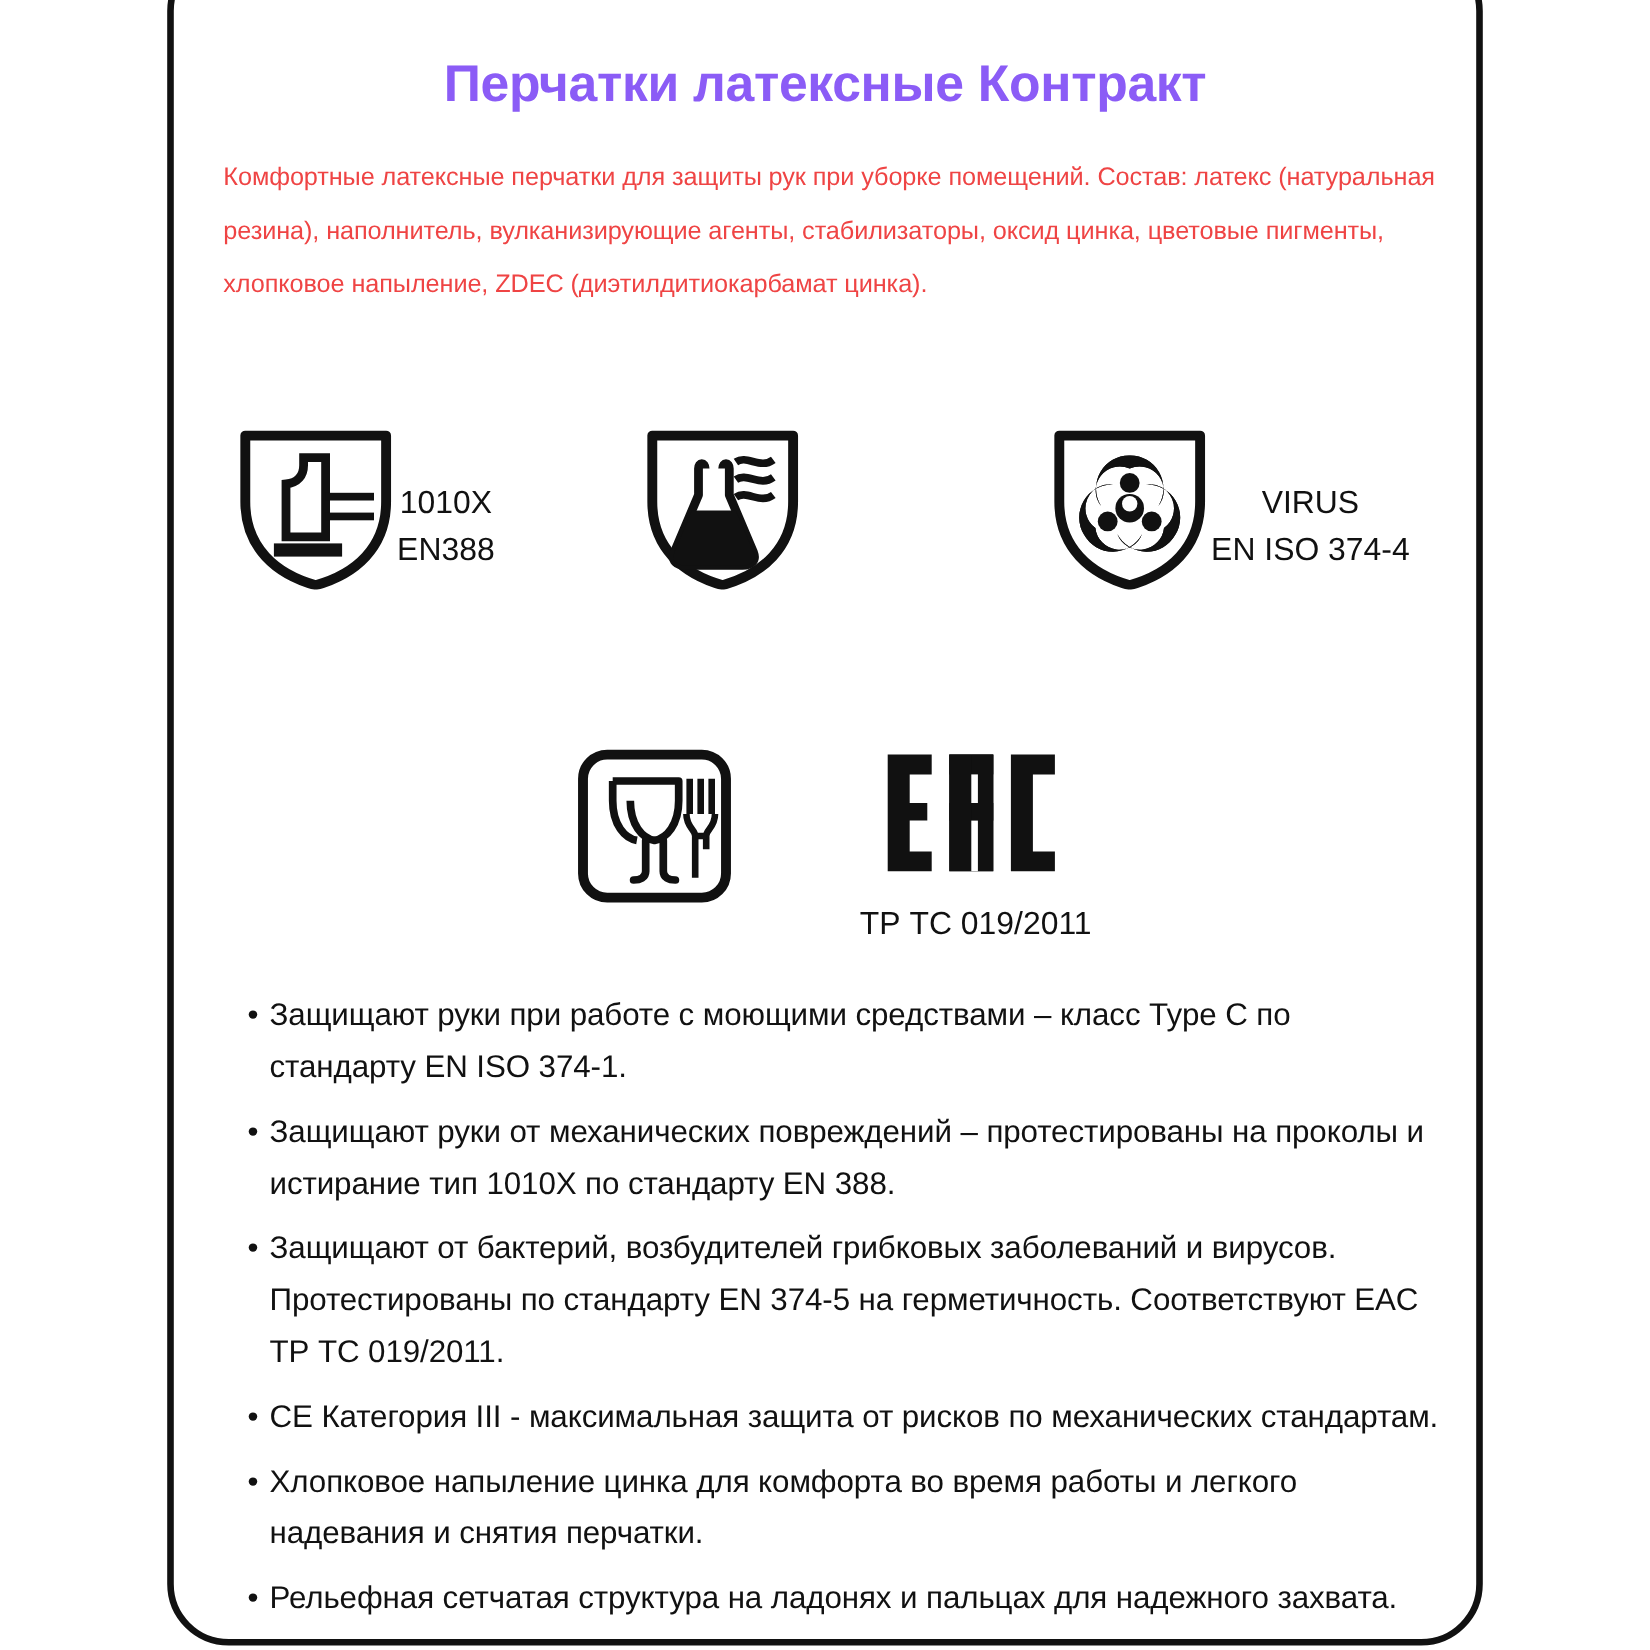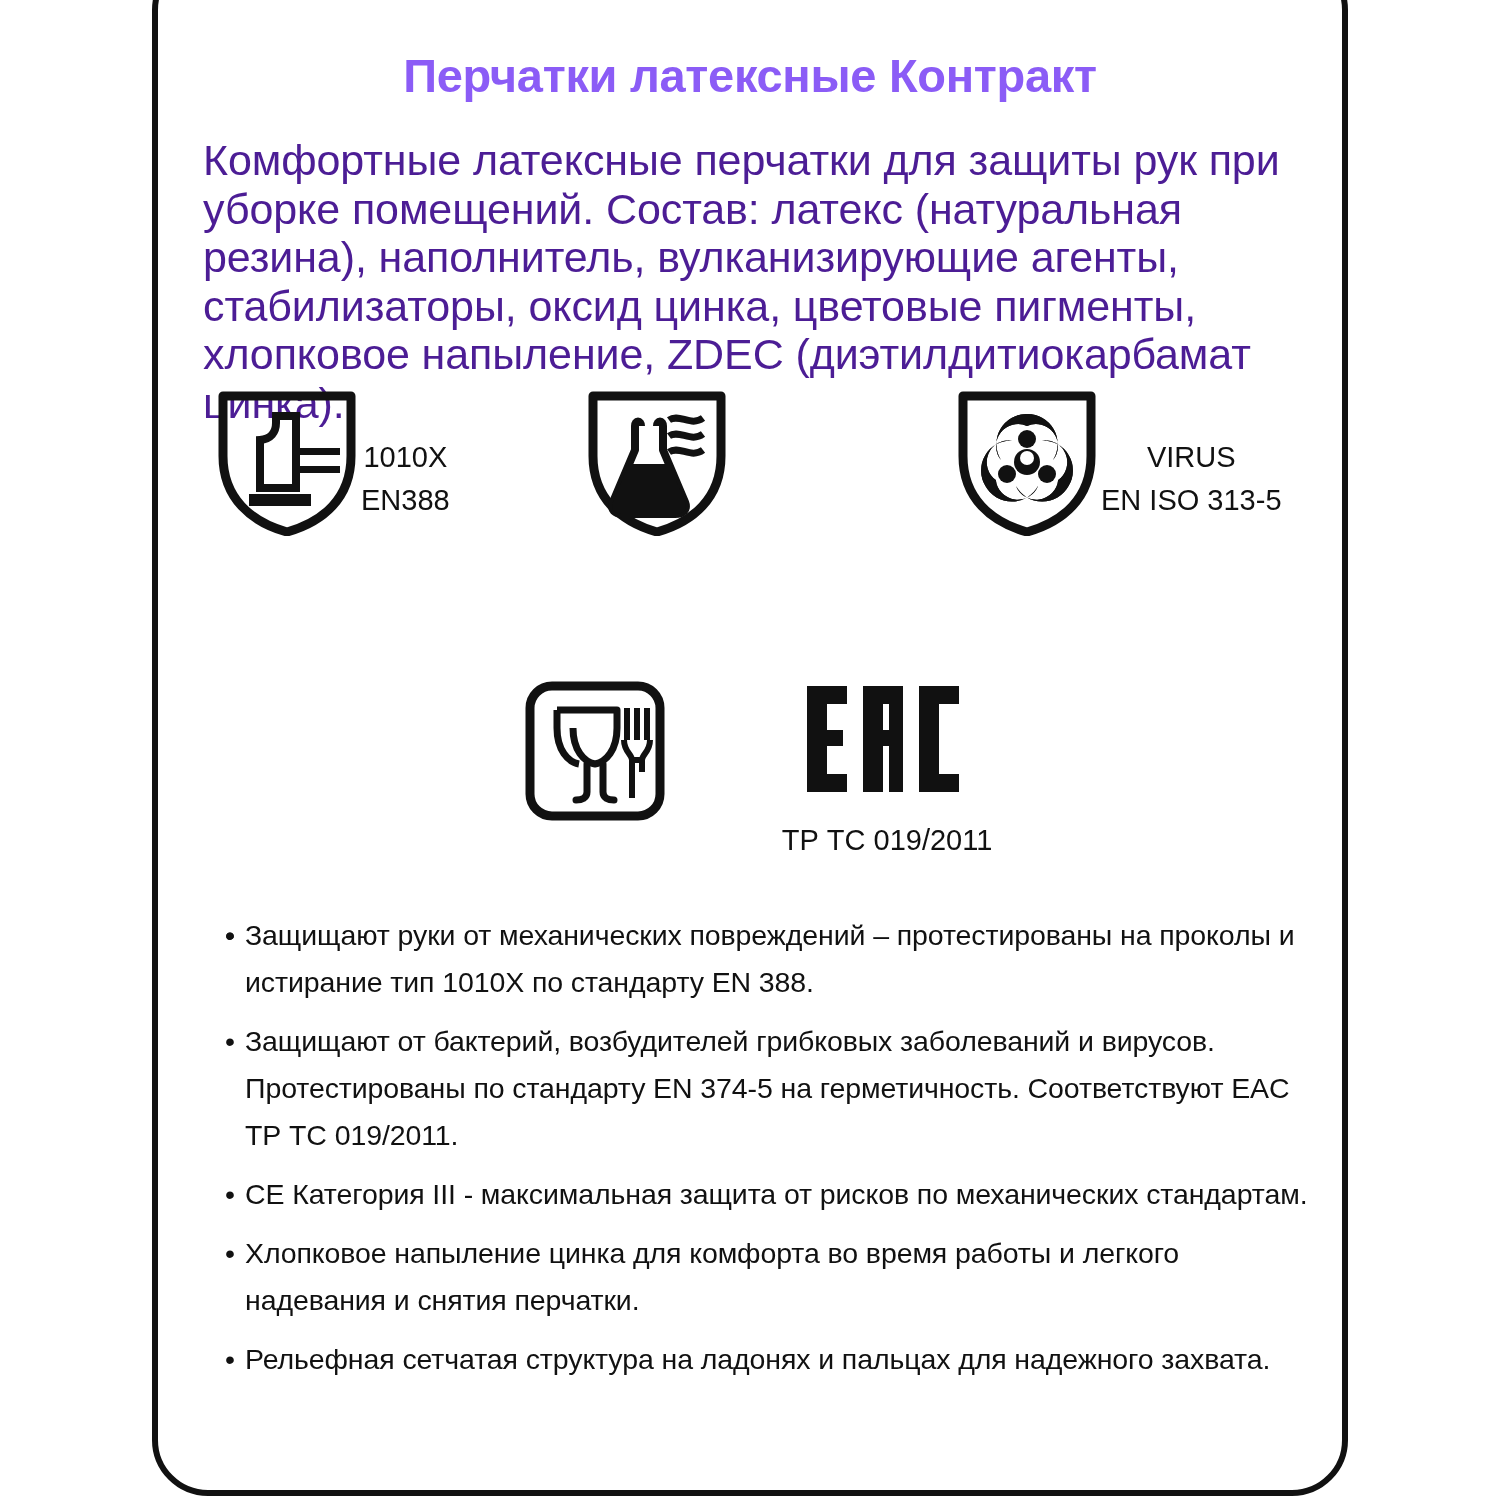--- a/index.html
+++ b/index.html
@@ -47,23 +47,23 @@
     letter-spacing: -0.3px;
     color: #8b5cf6;
   }
 
   
   .intro {
     position: absolute;
     left: 45px;
     top: 176px;
     width: 1110px;
-    font-size: 43px;
+    font-size: 23px;
     line-height: 48.5px;
-    color: #4c1d95;
+    color: #ef4444;
     letter-spacing: -0.1px;
   }
 
   
   .picto-row1 {
     position: absolute;
     left: 45px;
     top: 430px;
     width: 1110px;
     display: flex;
@@ -224,21 +224,21 @@
               <circle cx="0" cy="0" r="13"></circle>
               <circle cx="0" cy="-23" r="9"></circle>
               <circle cx="-20" cy="12" r="9"></circle>
               <circle cx="20" cy="12" r="9"></circle>
               <circle cx="0" cy="-4" r="7" fill="#ffffff"></circle>
             </g>
           </svg>
         </div>
         <div class="cap">
           <div>VIRUS</div>
-          <div>EN ISO 313-5</div>
+          <div>EN ISO 374-4</div>
         </div>
       </div>
     </div>
 
     <div class="picto-row2">
 
       <div class="picto-cell2">
         <div class="glyph">
           <svg width="142" height="142" viewBox="0 0 142 142">
             <rect x="6" y="6" width="130" height="130" rx="22" ry="22" fill="none" stroke="#111111" stroke-width="9"></rect>
@@ -277,20 +277,21 @@
           </svg>
         </div>
         <div class="cap">ТР ТС 019/2011</div>
       </div>
     </div>
 
     <div class="features">
       <ul class="feat-list">
         <li class="feat-item">
           <span class="bullet">•</span>
+          <span>Защищают руки при работе с моющими средствами – класс Type C по стандарту EN ISO 374-1.</span>
         </li>
         <li class="feat-item">
           <span class="bullet">•</span>
           <span>Защищают руки от механических повреждений – протестированы на проколы и истирание тип 1010X по стандарту EN 388.</span>
         </li>
         <li class="feat-item">
           <span class="bullet">•</span>
           <span>Защищают от бактерий, возбудителей грибковых заболеваний и вирусов. Протестированы по стандарту EN 374-5 на герметичность. Соответствуют EAC ТР ТС 019/2011.</span>
         </li>
         <li class="feat-item">

